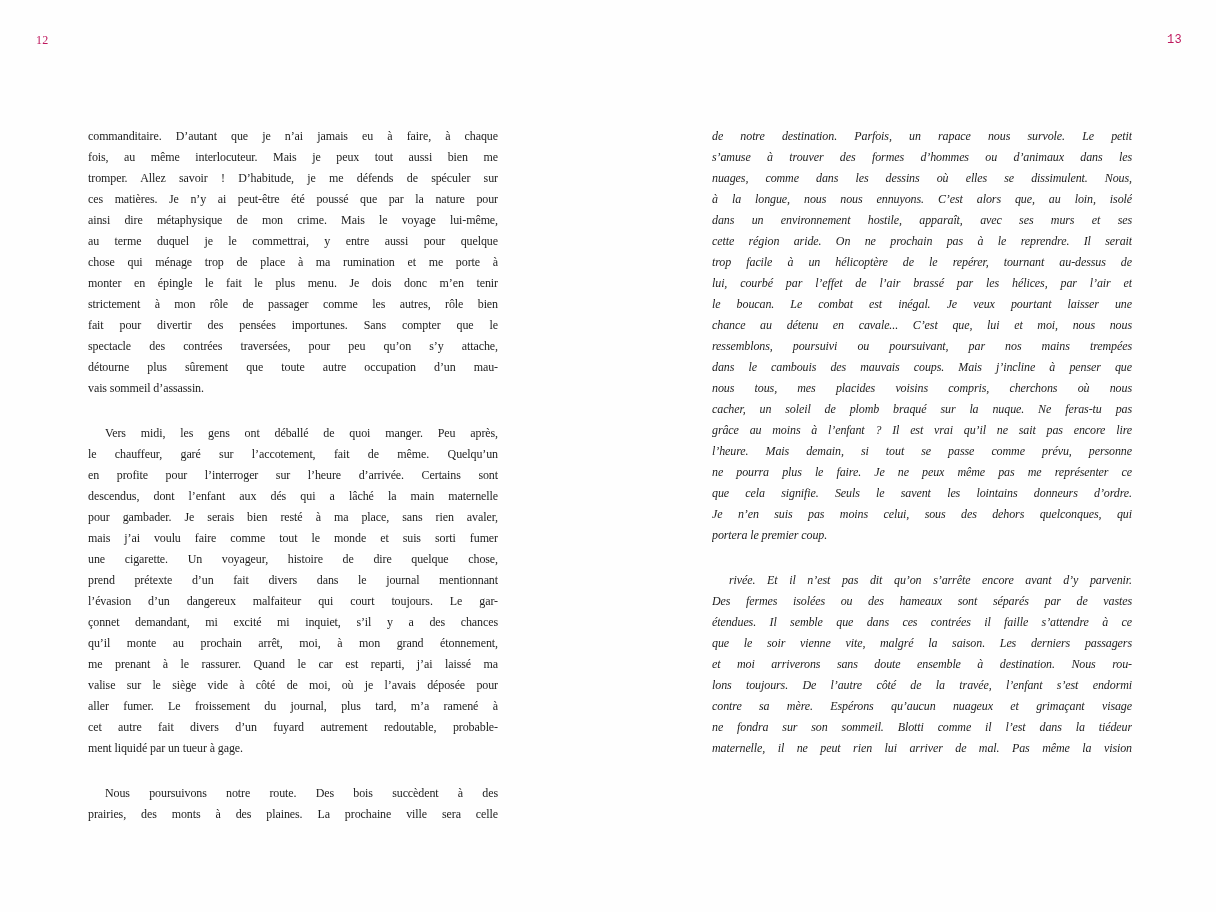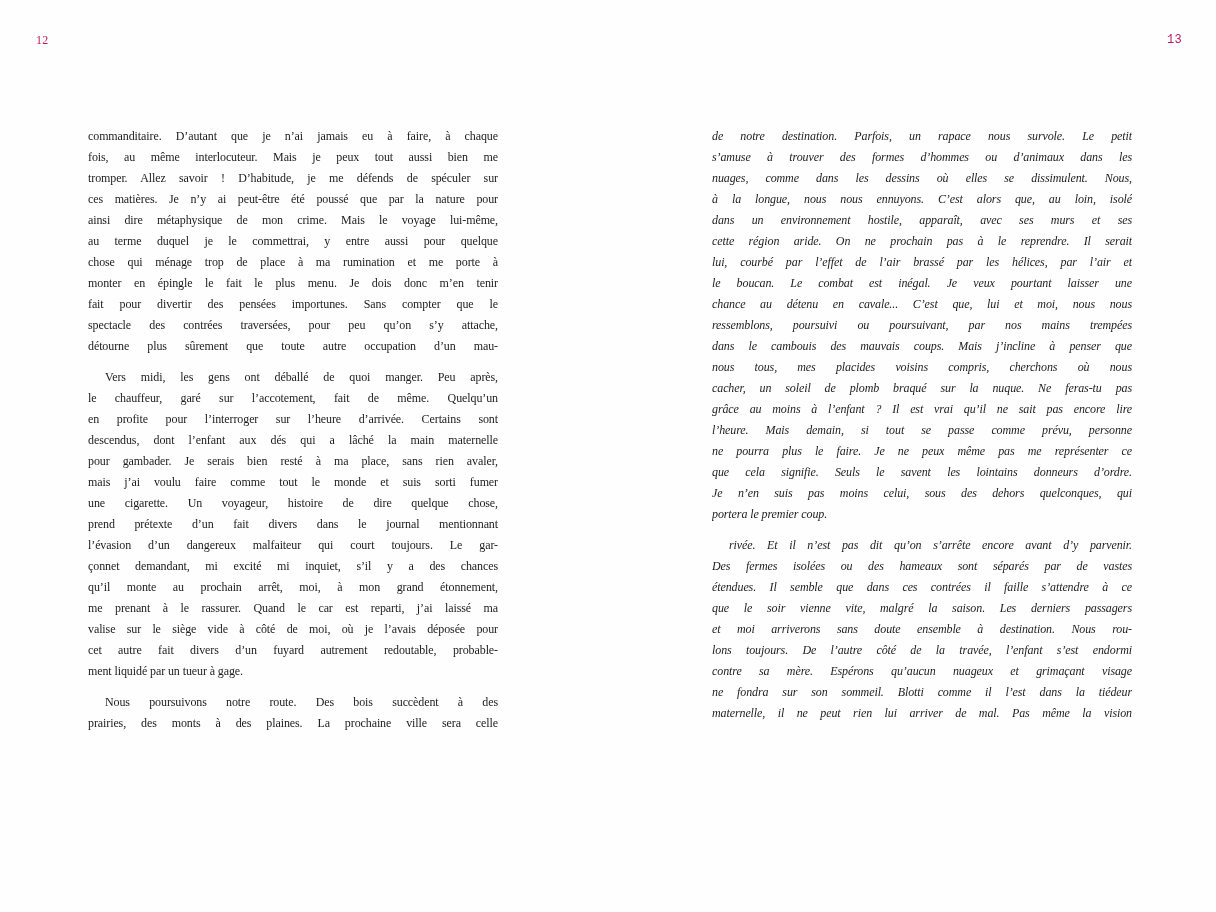--- a/index.html
+++ b/index.html
@@ -25,21 +25,21 @@
   #page-number-right { right: 34px; font-family: Liberation Mono, monospace; }
   .text-block {
     position: absolute;
     top: 126px;
     font-size: 12px;
     line-height: 21px;
     letter-spacing: -0.1px;
   }
   #text-left  { left: 88px;  width: 410px; }
   #text-right { left: 712px; width: 420px; font-style: italic; }
-  .paragraph + .paragraph { margin-top: 10px; }
+  .paragraph + .paragraph { margin-top: 24px; }
   .paragraph.indented .line:first-child { text-indent: 17px; }
   .line {
     text-align: justify;
     text-align-last: justify;
     height: 21px;
     overflow: hidden;
   }
   .line.end { text-align-last: left; }
 </style>
 </head>
@@ -52,58 +52,62 @@
     <div class="text-block" id="text-left">
         <div class="paragraph">
           <div class="line">commanditaire. D’autant que je n’ai jamais eu à faire, à chaque</div>
           <div class="line">fois, au même interlocuteur. Mais je peux tout aussi bien me</div>
           <div class="line">tromper. Allez savoir ! D’habitude, je me défends de spéculer sur</div>
           <div class="line">ces matières. Je n’y ai peut-être été poussé que par la nature pour</div>
           <div class="line">ainsi dire métaphysique de mon crime. Mais le voyage lui-même,</div>
           <div class="line">au terme duquel je le commettrai, y entre aussi pour quelque</div>
           <div class="line">chose qui ménage trop de place à ma rumination et me porte à</div>
           <div class="line">monter en épingle le fait le plus menu. Je dois donc m’en tenir</div>
+          <div class="line">strictement à mon rôle de passager comme les autres, rôle bien</div>
           <div class="line">fait pour divertir des pensées importunes. Sans compter que le</div>
           <div class="line">spectacle des contrées traversées, pour peu qu’on s’y attache,</div>
           <div class="line">détourne plus sûrement que toute autre occupation d’un mau-</div>
+          <div class="line end">vais sommeil d’assassin.</div>
         </div>
         <div class="paragraph indented">
           <div class="line">Vers midi, les gens ont déballé de quoi manger. Peu après,</div>
           <div class="line">le chauffeur, garé sur l’accotement, fait de même. Quelqu’un</div>
           <div class="line">en profite pour l’interroger sur l’heure d’arrivée. Certains sont</div>
           <div class="line">descendus, dont l’enfant aux dés qui a lâché la main maternelle</div>
           <div class="line">pour gambader. Je serais bien resté à ma place, sans rien avaler,</div>
           <div class="line">mais j’ai voulu faire comme tout le monde et suis sorti fumer</div>
           <div class="line">une cigarette. Un voyageur, histoire de dire quelque chose,</div>
           <div class="line">prend prétexte d’un fait divers dans le journal mentionnant</div>
           <div class="line">l’évasion d’un dangereux malfaiteur qui court toujours. Le gar-</div>
           <div class="line">çonnet demandant, mi excité mi inquiet, s’il y a des chances</div>
           <div class="line">qu’il monte au prochain arrêt, moi, à mon grand étonnement,</div>
           <div class="line">me prenant à le rassurer. Quand le car est reparti, j’ai laissé ma</div>
           <div class="line">valise sur le siège vide à côté de moi, où je l’avais déposée pour</div>
+          <div class="line">aller fumer. Le froissement du journal, plus tard, m’a ramené à</div>
           <div class="line">cet autre fait divers d’un fuyard autrement redoutable, probable-</div>
           <div class="line end">ment liquidé par un tueur à gage.</div>
         </div>
         <div class="paragraph indented">
           <div class="line">Nous poursuivons notre route. Des bois succèdent à des</div>
           <div class="line">prairies, des monts à des plaines. La prochaine ville sera celle</div>
         </div>
       </div>
   </div>
 
   <div class="page">
     <div class="page-number" id="page-number-right">13</div>
     <div class="text-block" id="text-right">
         <div class="paragraph">
           <div class="line">de notre destination. Parfois, un rapace nous survole. Le petit</div>
           <div class="line">s’amuse à trouver des formes d’hommes ou d’animaux dans les</div>
           <div class="line">nuages, comme dans les dessins où elles se dissimulent. Nous,</div>
           <div class="line">à la longue, nous nous ennuyons. C’est alors que, au loin, isolé</div>
           <div class="line">dans un environnement hostile, apparaît, avec ses murs et ses</div>
           <div class="line">cette région aride. On ne prochain pas à le reprendre. Il serait</div>
+          <div class="line">trop facile à un hélicoptère de le repérer, tournant au-dessus de</div>
           <div class="line">lui, courbé par l’effet de l’air brassé par les hélices, par l’air et</div>
           <div class="line">le boucan. Le combat est inégal. Je veux pourtant laisser une</div>
           <div class="line">chance au détenu en cavale... C’est que, lui et moi, nous nous</div>
           <div class="line">ressemblons, poursuivi ou poursuivant, par nos mains trempées</div>
           <div class="line">dans le cambouis des mauvais coups. Mais j’incline à penser que</div>
           <div class="line">nous tous, mes placides voisins compris, cherchons où nous</div>
           <div class="line">cacher, un soleil de plomb braqué sur la nuque. Ne feras-tu pas</div>
           <div class="line">grâce au moins à l’enfant ? Il est vrai qu’il ne sait pas encore lire</div>
           <div class="line">l’heure. Mais demain, si tout se passe comme prévu, personne</div>
           <div class="line">ne pourra plus le faire. Je ne peux même pas me représenter ce</div>

